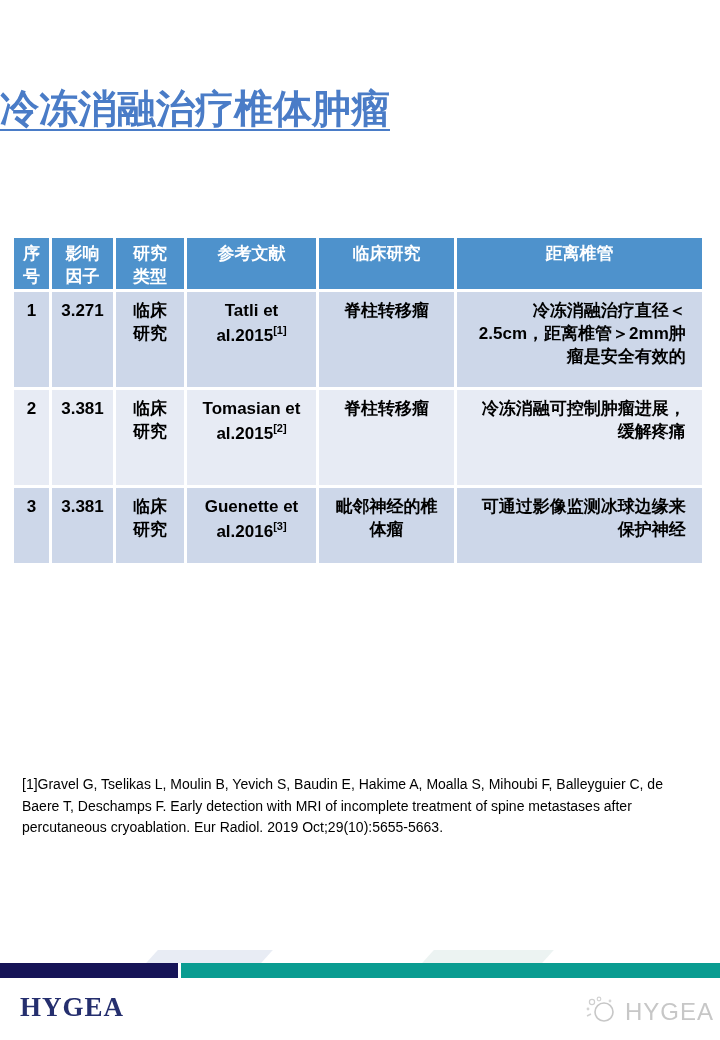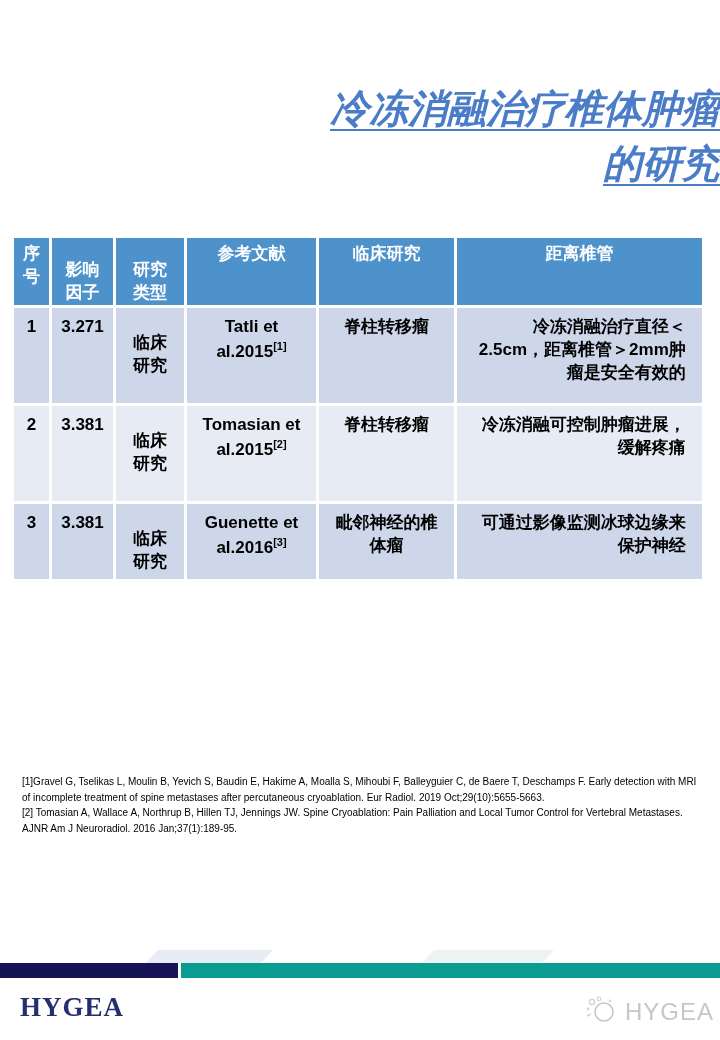--- a/index.html
+++ b/index.html
@@ -12,26 +12,25 @@
     background: #ffffff;
     overflow: hidden;
   }
 
   
   .title {
     position: absolute;
     top: 82px;
     left: 0;
     width: 720px;
-    text-align: right;
+    text-align: left;
     color: #4a7cc7;
     font-weight: bold;
     font-size: 39px;
     line-height: 1.4;
-    font-style: italic;
   }
   .title .tline {
     text-decoration: underline;
     text-decoration-thickness: 2px;
     text-underline-offset: 7px;
   }
 
   
   table.study {
     position: absolute;
@@ -58,32 +57,32 @@
   table.study td {
     color: #000000;
     padding: 8px 4px 0 4px;
   }
   tr.band-a td { background: #cdd7e9; }
   tr.band-b td { background: #e7ebf4; }
   .r1 td { height: 95px; }
   .r2 td { height: 95px; }
   .r3 td { height: 75px; }
   .wrap1 { display: inline-block; max-width: 1.2em; }
-  .wrap2 { display: inline-block; max-width: 2.3em; margin-top: 16px; }
+  .wrap2 { display: inline-block; max-width: 2.3em; }
   .wrap6 { display: inline-block; max-width: 6.4em; }
   .wrap12 { display: inline-block; max-width: 12.5em; text-align: right; }
   sup { font-size: 11px; font-weight: bold; }
 
   
   .footnotes {
     position: absolute;
     top: 774px;
     left: 22px;
     width: 680px;
-    font-size: 10px;
+    font-size: 14px;
     line-height: 1.55;
     color: #000000;
     text-align: left;
   }
 
   
   .bar-navy {
     position: absolute;
     top: 963px; left: 0;
     width: 178px; height: 15px;
@@ -138,21 +137,20 @@
     color: #c7c7c7;
   }
 </style>
 </head>
 <body>
 
 <div class="slide">
 
   <div class="title">
     <div><span class="tline">冷冻消融治疗椎体肿瘤</span></div>
-    <div><span class="tline">的研究</span></div>
   </div>
 
   <table class="study">
     <colgroup>
       <col style="width:35px">
       <col style="width:61px">
       <col style="width:68px">
       <col style="width:129px">
       <col style="width:135px">
       <col style="width:245px">
@@ -188,21 +186,20 @@
       <td><span class="wrap2">临床研究</span></td>
       <td><span>Guenette et al.2016</span><sup>[3]</sup></td>
       <td><span class="wrap6">毗邻神经的椎体瘤</span></td>
       <td><span class="wrap12">可通过影像监测冰球边缘来保护神经</span></td>
     </tr>
   </tbody>
     </table>
 
   <div class="footnotes">
     <div>[1]Gravel G, Tselikas L, Moulin B, Yevich S, Baudin E, Hakime A, Moalla S, Mihoubi F, Balleyguier C, de Baere T, Deschamps F. Early detection with MRI of incomplete treatment of spine metastases after percutaneous cryoablation. Eur Radiol. 2019 Oct;29(10):5655-5663.</div>
-    <div>[2] Tomasian A, Wallace A, Northrup B, Hillen TJ, Jennings JW. Spine Cryoablation: Pain Palliation and Local Tumor Control for Vertebral Metastases. AJNR Am J Neuroradiol. 2016 Jan;37(1):189-95.</div>
   </div>
 
   <div class="bar-accent-1"></div>
   <div class="bar-accent-2"></div>
   <div class="bar-navy"></div>
   <div class="bar-teal"></div>
 
   <div class="brand">HYGEA</div>
 
   <div class="watermark">

